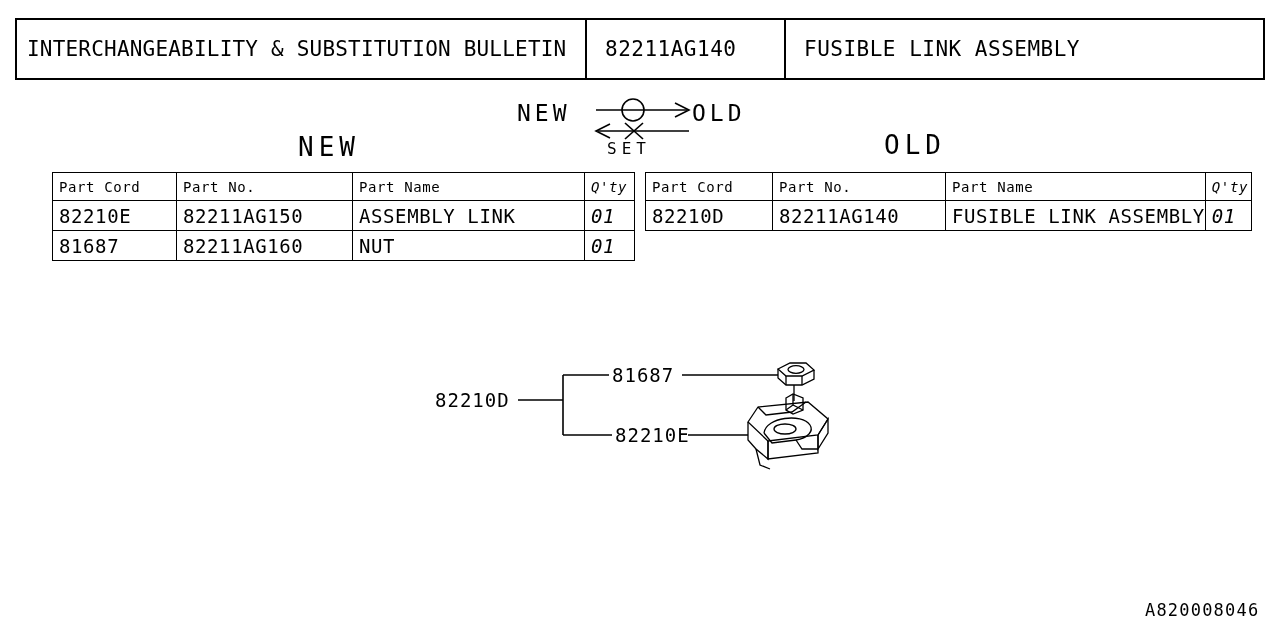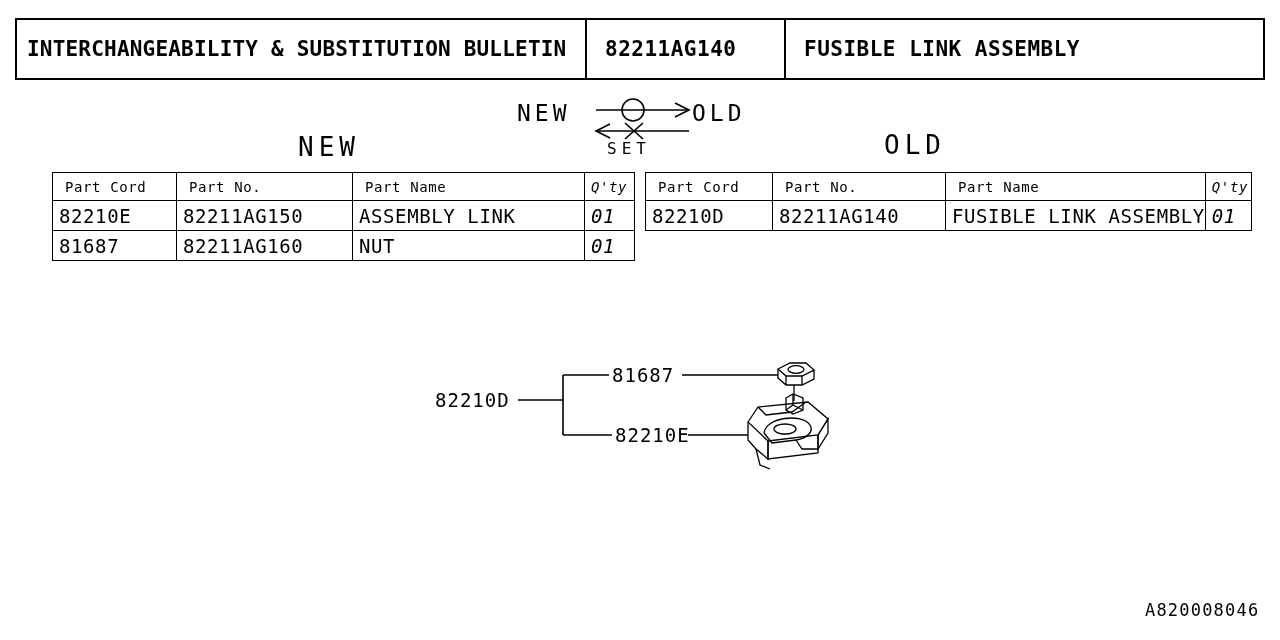--- a/index.html
+++ b/index.html
@@ -36,21 +36,20 @@
     box-sizing: border-box;
     display: flex;
     align-items: stretch;
   }
   .header-cell {
     display: flex;
     align-items: center;
     box-sizing: border-box;
     padding-left: 10px;
     letter-spacing: 0.5px;
-    font-weight: bold;
   }
   .header-cell.title {
     width: 570px;
     font-size: 21px;
     border-right: 2px solid #000;
     letter-spacing: 0.2px;
   }
   .header-cell.partno {
     width: 199px;
     font-size: 21px;
@@ -102,21 +101,21 @@
     padding: 0;
     text-align: left;
     font-weight: normal;
     vertical-align: middle;
     white-space: nowrap;
     overflow: hidden;
   }
   .ptable th {
     font-size: 14px;
     height: 27px;
-    padding-left: 12px;
+    padding-left: 6px;
     letter-spacing: 0.6px;
   }
   .ptable td {
     font-size: 19px;
     height: 29px;
     padding-left: 6px;
     letter-spacing: 0.6px;
   }
   .ptable td.qty, .ptable th.qty { padding-left: 6px; font-style: italic; }
 

